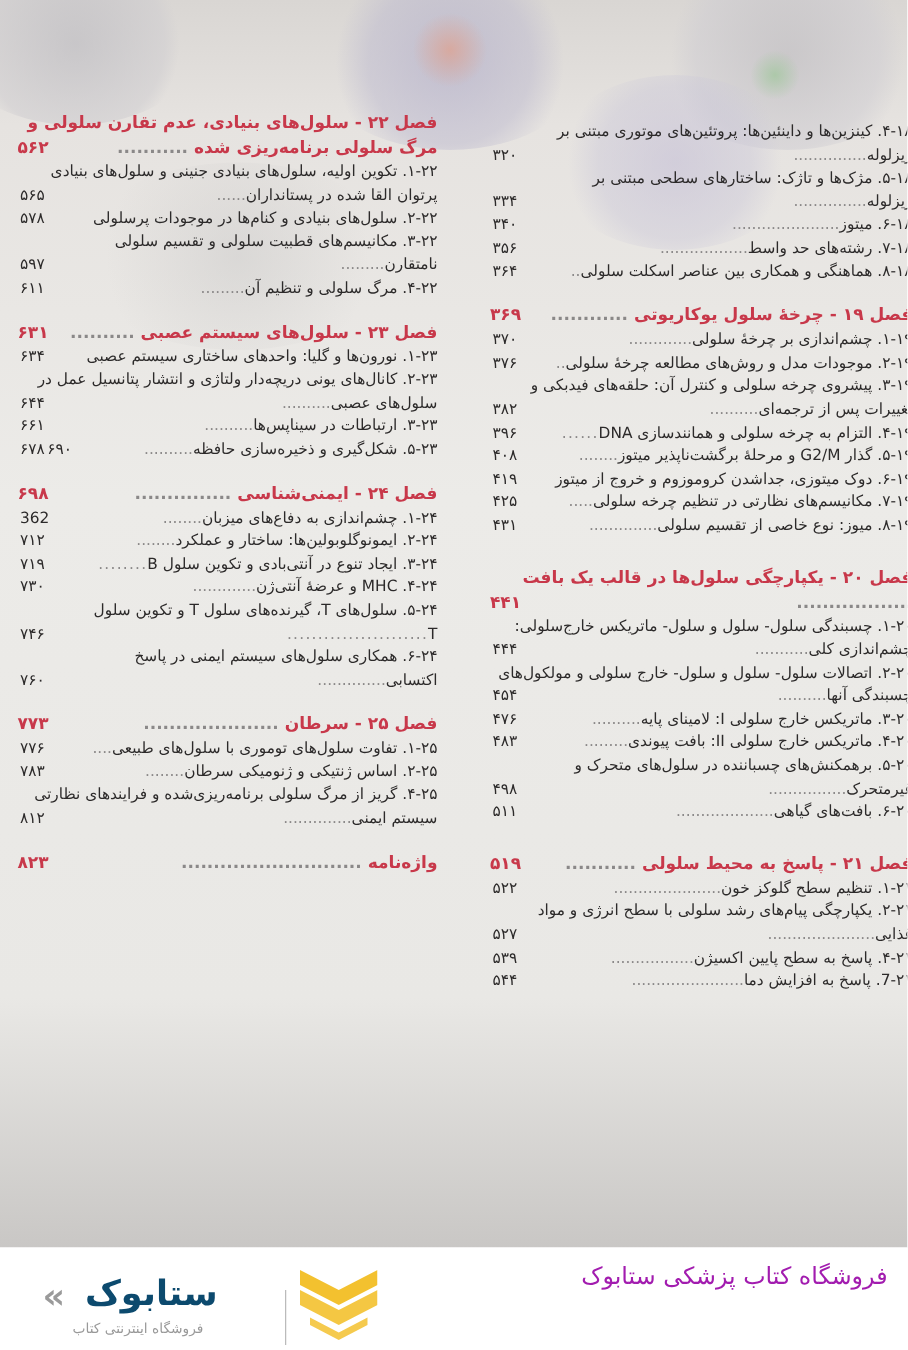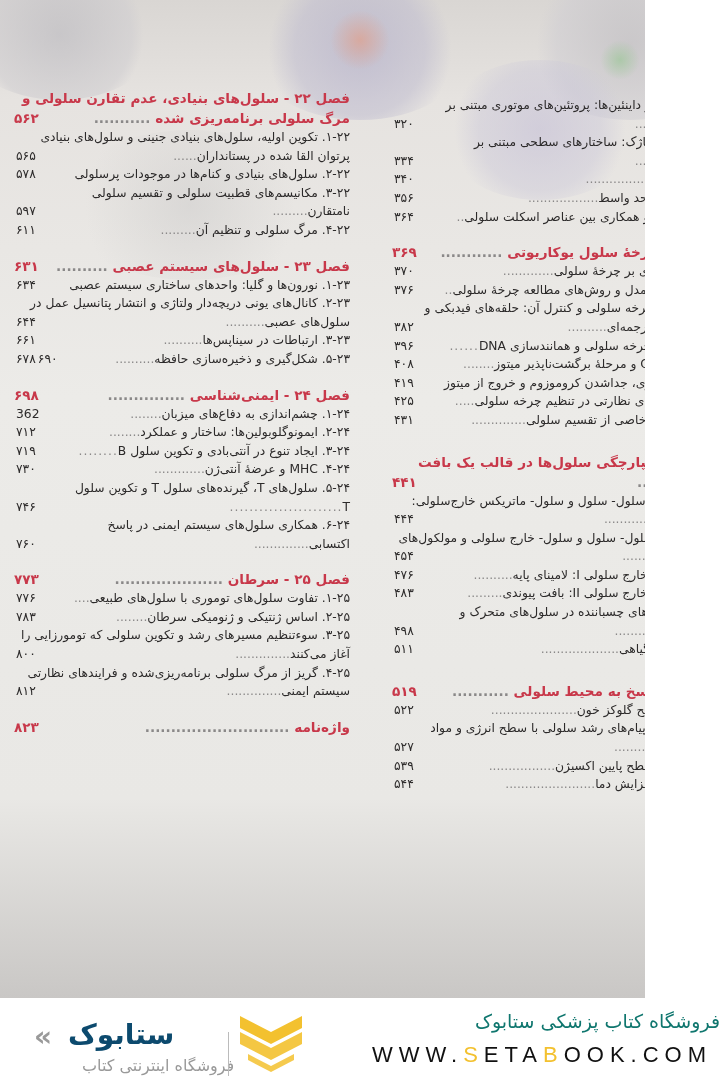--- a/index.html
+++ b/index.html
@@ -2,21 +2,21 @@
 <html><head>
 <meta charset="utf-8">
 <style>
   html, body { margin: 0; padding: 0; }
   body {
     width: 726px; height: 1080px; overflow: hidden; position: relative;
     background: #ffffff;
     font-family: "DejaVu Sans", sans-serif;
   }
   .page {
-    position: absolute; left: 0; top: 0; width: 645px; height: 998px;
+    position: absolute; left: 0; top: 0; width: 726px; height: 998px;
     background: linear-gradient(180deg, #d9d6d3 0%, #e6e3e0 10%, #ecebe8 40%, #e9e8e5 80%, #c9c7c5 100%);
     overflow: hidden;
   }
   .art { position: absolute; border-radius: 50%; opacity: .55; }
   .col {
     position: absolute; direction: rtl; text-align: right;
     font-size: 12.3px; line-height: 18.6px; color: #2c2a2a;
   }
   .col.left { left: 14px; width: 336px; }
   .col.right { left: 372px; width: 338px; margin-left: 20px; }
@@ -25,32 +25,32 @@
   }
   .chapter .pg { float: left; direction: ltr; }
   .entry { position: relative; }
   .entry .pg { float: left; direction: ltr; padding-left: 2px; }
   .dots { color: #8a8888; letter-spacing: 1px; }
   .block { margin-bottom: 16px; }
   .footer {
     position: absolute; left: 0; top: 998px; width: 726px; height: 82px; background: #fff;
   }
   .shop-title {
-    position: absolute; right: 6px; top: 12px; direction: rtl;
-    font-size: 19px; color: #0f766e; font-family: "DejaVu Sans", sans-serif; text-align: right;
+    position: absolute; right: 16px; top: 12px; direction: rtl;
+    font-size: 19px; color: #a21caf; font-family: "DejaVu Sans", sans-serif; text-align: right;
   }
   .shop-url {
     position: absolute; right: 14px; top: 44px; font-size: 22px; letter-spacing: 6px;
     color: #111; font-family: "Liberation Sans", sans-serif;
   }
   .shop-url .y { color: #f3c12f; }
   .logo { position: absolute; left: 30px; top: 14px; width: 250px; height: 56px; }
   .logo-sep { position: absolute; left: 198px; top: 20px; width: 1px; height: 44px; background: #bbb; }
   .logo-text {
-    position: absolute; left: 52px; top: 44px; direction: rtl; font-size: 16px; color: #999;
+    position: absolute; left: 28px; top: 44px; direction: rtl; font-size: 11px; color: #999;
   }
   .logo-word { position: absolute; left: 38px; top: 6px; font-size: 28px; font-weight: bold; color: #0c4a6e; letter-spacing: -1px; }
   .logo-arrows { position: absolute; left: 4px; top: 8px; font-size: 28px; color: #9a9a9a; font-weight: bold; }
 </style>
 </head>
 <body>
 
 <div class="page">
 
   <div class="art" style="left:-40px;top:-30px;width:200px;height:130px;background:radial-gradient(circle,#b7b6bd 0%,#cfcdd0 60%,transparent 70%);"></div>
@@ -86,21 +86,20 @@
       <div class="entry"><span>۳-۲۴. ایجاد تنوع در آنتی‌بادی و تکوین سلول B</span><span class="dots">........</span><span class="pg">۷۱۹</span></div>
       <div class="entry"><span>۴-۲۴. MHC و عرضهٔ آنتی‌ژن</span><span class="dots">.............</span><span class="pg">۷۳۰</span></div>
       <div class="entry"><span>۵-۲۴. سلول‌های T، گیرنده‌های سلول T و تکوین سلول T</span><span class="dots">.......................</span><span class="pg">۷۴۶</span></div>
       <div class="entry"><span>۶-۲۴. همکاری سلول‌های سیستم ایمنی در پاسخ اکتسابی</span><span class="dots">..............</span><span class="pg">۷۶۰</span></div>
     </div>
 
     <div class="block">
       <div class="chapter"><span>فصل ۲۵ - سرطان</span> <span class="dots">.....................</span><span class="pg">۷۷۳</span></div>
       <div class="entry"><span>۱-۲۵. تفاوت سلول‌های توموری با سلول‌های طبیعی</span><span class="dots">....</span><span class="pg">۷۷۶</span></div>
       <div class="entry"><span>۲-۲۵. اساس ژنتیکی و ژنومیکی سرطان</span><span class="dots">........</span><span class="pg">۷۸۳</span></div>
-      <div class="entry"><span>۳-۲۵. سوءتنظیم مسیرهای رشد و تکوین سلولی که تومورزایی را آغاز می‌کنند</span><span class="dots">..............</span><span class="pg">۸۰۰</span></div>
       <div class="entry"><span>۴-۲۵. گریز از مرگ سلولی برنامه‌ریزی‌شده و فرایندهای نظارتی سیستم ایمنی</span><span class="dots">..............</span><span class="pg">۸۱۲</span></div>
     </div>
 
     <div class="block">
       <div class="chapter"><span>واژه‌نامه</span> <span class="dots">............................</span><span class="pg">۸۲۳</span></div>
     </div>
   </div>
 
   <div class="col right" style="top:96px;">
     <div class="block">
@@ -138,23 +137,20 @@
       <div class="entry"><span>۱-۲۱. تنظیم سطح گلوکز خون</span><span class="dots">......................</span><span class="pg">۵۲۲</span></div>
       <div class="entry"><span>۲-۲۱. یکپارچگی پیام‌های رشد سلولی با سطح انرژی و مواد غذایی</span><span class="dots">......................</span><span class="pg">۵۲۷</span></div>
       <div class="entry"><span>۴-۲۱. پاسخ به سطح پایین اکسیژن</span><span class="dots">.................</span><span class="pg">۵۳۹</span></div>
       <div class="entry"><span>7-۲۱. پاسخ به افزایش دما</span><span class="dots">.......................</span><span class="pg">۵۴۴</span></div>
     </div>
   </div>
 </div>
 
 <div class="footer">
   <div class="shop-title">فروشگاه کتاب پزشکی ستابوک</div>
-  <div class="shop-url">
-    <span>WWW.</span><span class="y">S</span><span>ETA</span><span class="y">B</span><span>OOK.COM</span>
-  </div>
   <div class="logo">
     <span class="logo-arrows">«</span>
     <span class="logo-word">ستابوک</span>
     <span class="logo-text">فروشگاه اینترنتی کتاب</span>
     <span class="logo-sep"></span>
     <svg style="position:absolute;left:210px;top:4px;" width="62" height="56" viewBox="0 0 62 56">
       <polygon points="0,0 31,16 62,0 62,12 31,28 0,12" fill="#f3c12f"></polygon>
       <polygon points="0,16 31,32 62,16 62,28 31,44 0,28" fill="#f3c12f" opacity=".9"></polygon>
       <polygon points="8,38 31,50 54,38 54,44 31,56 8,44" fill="#f3c12f" opacity=".85"></polygon>
     </svg>

